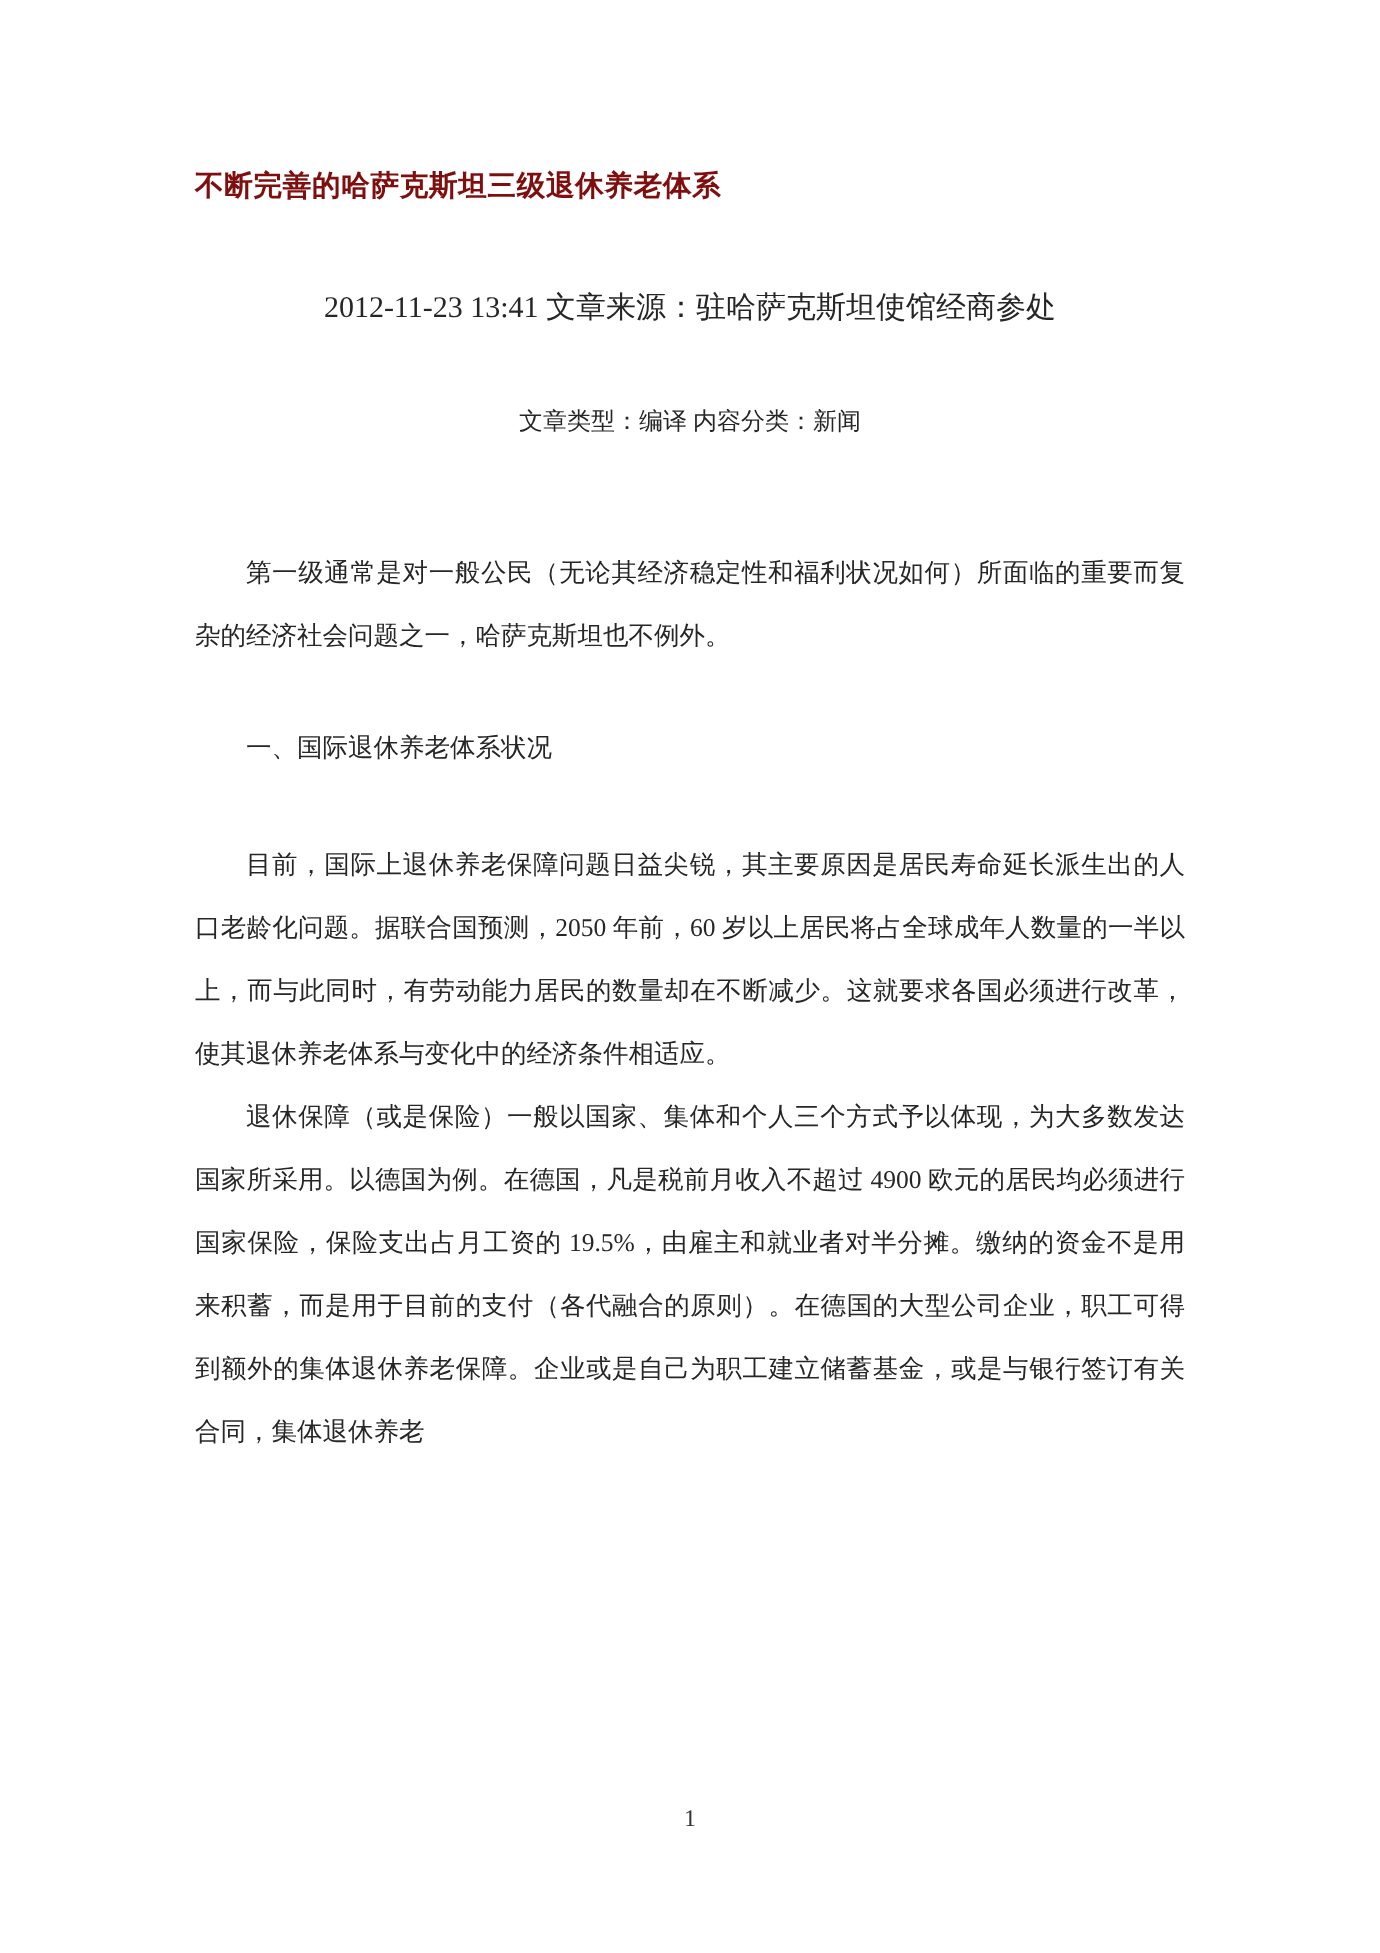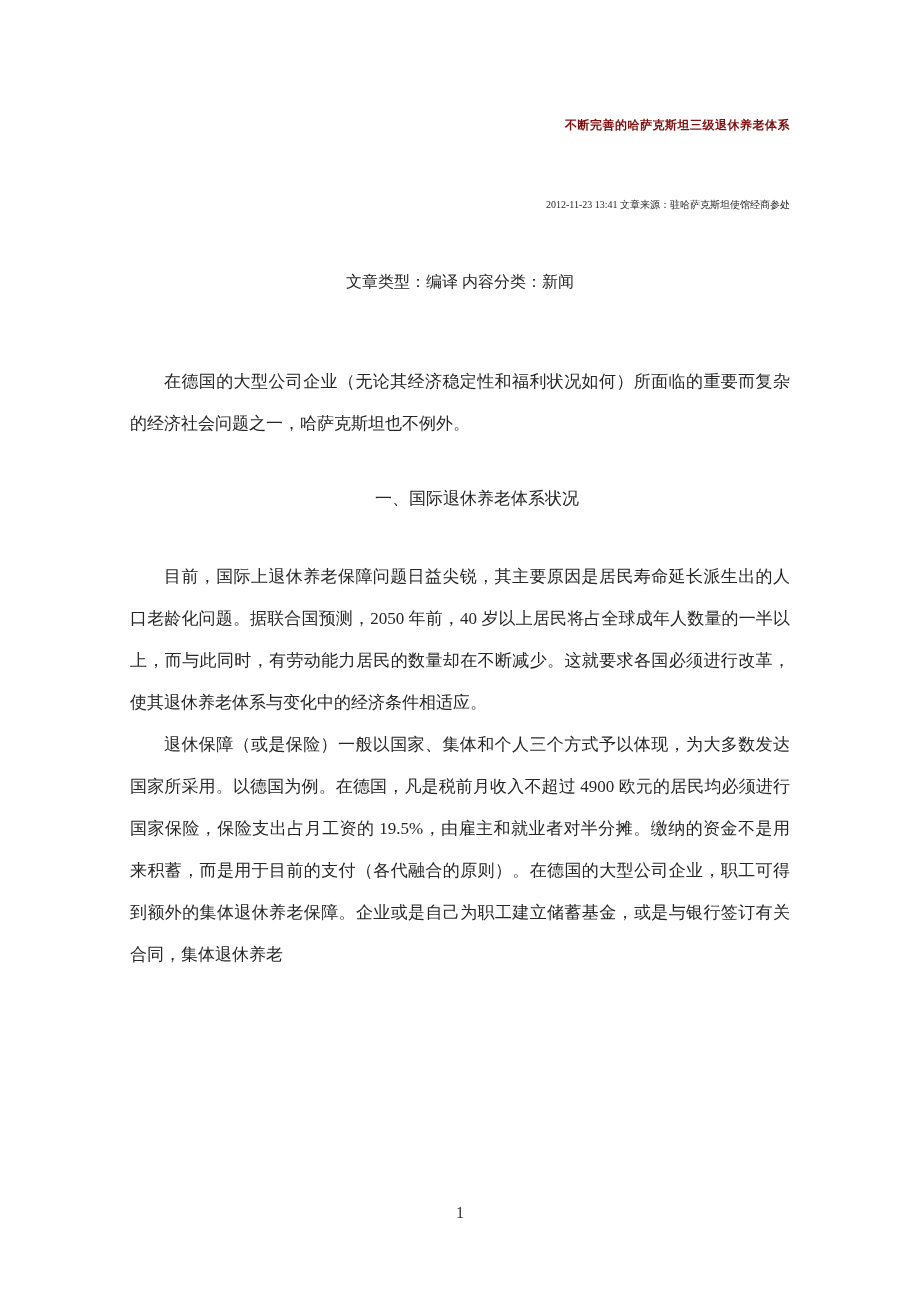--- a/index.html
+++ b/index.html
@@ -13,51 +13,51 @@
     position: relative;
     font-family: "Liberation Serif", "DejaVu Serif", serif;
     color: #1f1f1f;
     overflow: hidden;
   }
   .doc {
     padding: 112px 130px 0 130px;
   }
   .doc-title {
     margin: 0;
-    font-size: 12px;
+    font-size: 19px;
     line-height: 26px;
     font-weight: bold;
     color: #7f0e0e;
-    text-align: right;
+    text-align: left;
     letter-spacing: 0.5px;
   }
   .meta-source {
     margin: 58px 0 0 0;
-    font-size: 10px;
+    font-size: 20px;
     line-height: 18px;
-    text-align: right;
+    text-align: center;
     color: #262626;
   }
   .meta-category {
     margin: 58px 0 0 0;
     font-size: 16px;
     line-height: 19px;
     text-align: center;
     color: #262626;
   }
   .para {
     margin: 0;
     font-size: 17px;
     line-height: 42px;
     text-align: justify;
     text-indent: 2em;
     color: #262626;
   }
   .para-intro   { margin-top: 70px; }
-  .section-head { margin-top: 33px; text-align: center; }
+  .section-head { margin-top: 33px; text-align: left; }
   .para-first   { margin-top: 36px; }
   .page-number {
     position: absolute;
     left: 0;
     right: 0;
     bottom: 80px;
     text-align: center;
     font-size: 16px;
     color: #333333;
   }
@@ -66,24 +66,24 @@
 <body>
 
 <div class="doc">
 
   <h1 class="doc-title">不断完善的哈萨克斯坦三级退休养老体系</h1>
 
   <p class="meta-source">2012-11-23 13:41  文章来源：驻哈萨克斯坦使馆经商参处</p>
 
   <p class="meta-category">文章类型：编译 内容分类：新闻</p>
 
-  <p class="para para-intro">在德国的大型公司企业（无论其经济稳定性和福利状况如何）所面临的重要而复杂的经济社会问题之一，哈萨克斯坦也不例外。</p>
+  <p class="para para-intro">第一级通常是对一般公民（无论其经济稳定性和福利状况如何）所面临的重要而复杂的经济社会问题之一，哈萨克斯坦也不例外。</p>
 
   <p class="para section-head">一、国际退休养老体系状况</p>
 
-  <p class="para para-first">目前，国际上退休养老保障问题日益尖锐，其主要原因是居民寿命延长派生出的人口老龄化问题。据联合国预测，2050 年前，40 岁以上居民将占全球成年人数量的一半以上，而与此同时，有劳动能力居民的数量却在不断减少。这就要求各国必须进行改革，使其退休养老体系与变化中的经济条件相适应。</p>
+  <p class="para para-first">目前，国际上退休养老保障问题日益尖锐，其主要原因是居民寿命延长派生出的人口老龄化问题。据联合国预测，2050 年前，60 岁以上居民将占全球成年人数量的一半以上，而与此同时，有劳动能力居民的数量却在不断减少。这就要求各国必须进行改革，使其退休养老体系与变化中的经济条件相适应。</p>
 
 
   <p class="para">退休保障（或是保险）一般以国家、集体和个人三个方式予以体现，为大多数发达国家所采用。以德国为例。在德国，凡是税前月收入不超过 4900 欧元的居民均必须进行国家保险，保险支出占月工资的 19.5%，由雇主和就业者对半分摊。缴纳的资金不是用来积蓄，而是用于目前的支付（各代融合的原则）。在德国的大型公司企业，职工可得到额外的集体退休养老保障。企业或是自己为职工建立储蓄基金，或是与银行签订有关合同，集体退休养老</p>
 
 </div>
 
 <div class="page-number">1</div>
 
 </body></html>

